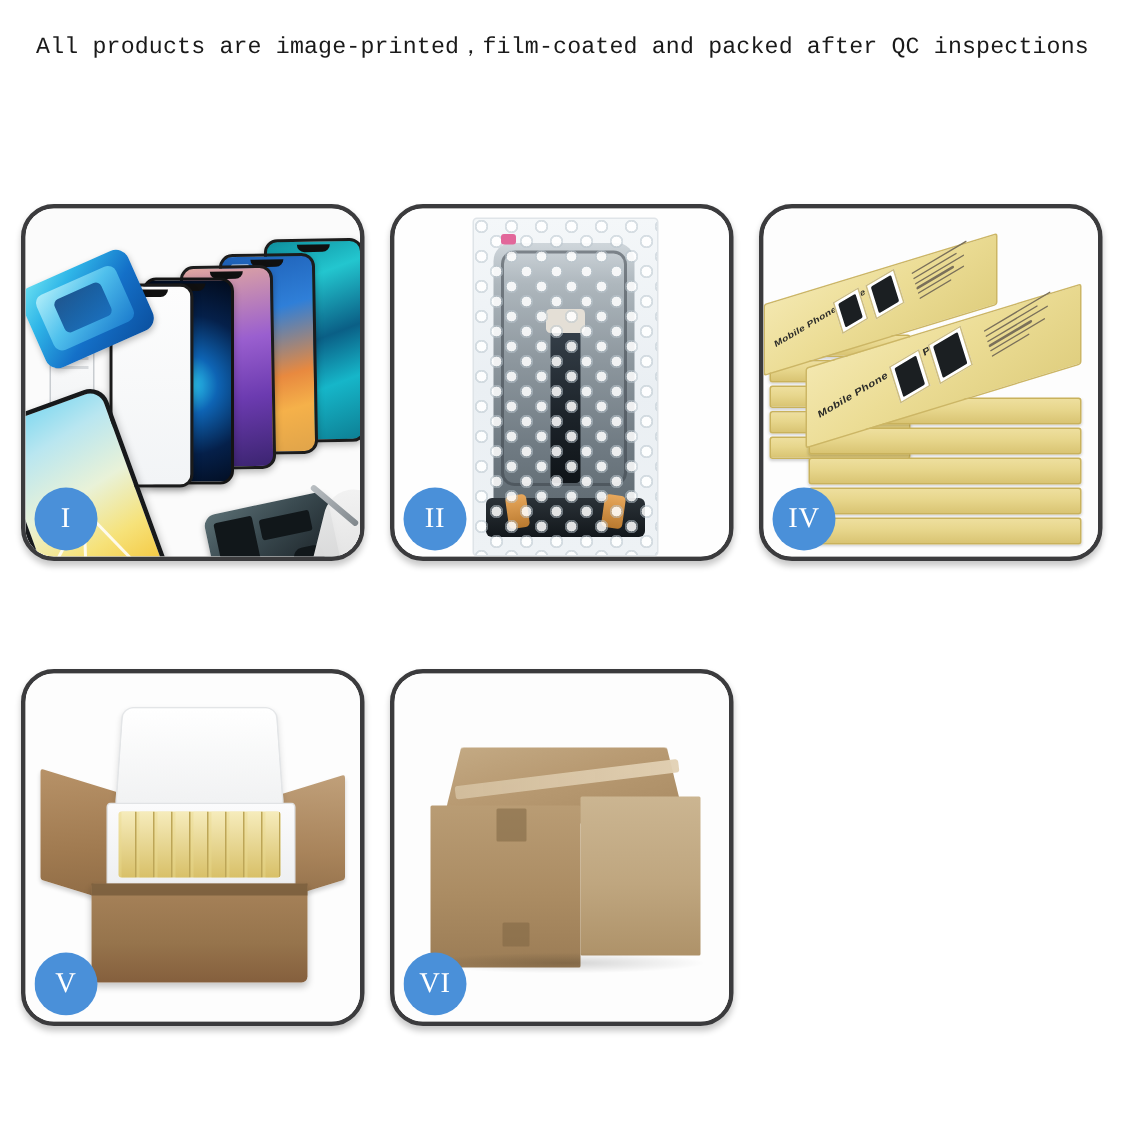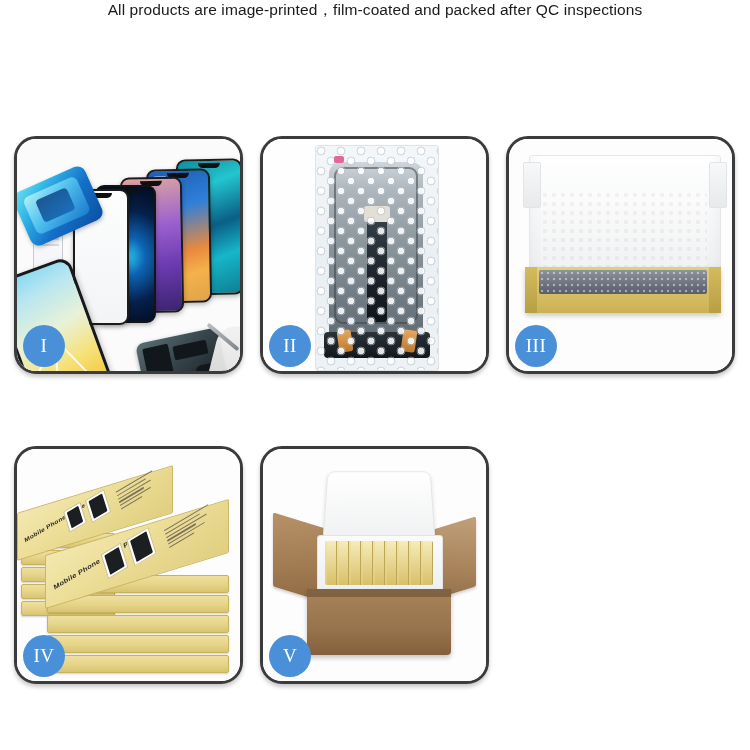--- a/index.html
+++ b/index.html
@@ -12,23 +12,23 @@
   #root { position: relative; width: 750px; height: 750px; background:#fff; }
 
   
   .header { position:absolute; left:0; top:0; width:750px; text-align:center; }
   .title {
     font-family: "Liberation Sans", sans-serif;
     font-size: 35px; font-weight: 700; letter-spacing: 1.2px;
     color:#0a0a0a; line-height: 1; margin-top: 36px; white-space: nowrap;
   }
   .subtitle {
-    font-family: Liberation Sans, sans-serif;
+    font-family: Liberation Mono, monospace;
     font-size: 15.5px; font-weight: 400; color:#1a1a1a;
-    margin-top: 0; letter-spacing: 0.1px; white-space: nowrap;
+    margin-top: 20px; letter-spacing: 0.1px; white-space: nowrap;
   }
 
   
   .grid {
     position:absolute; left:14px; top:136px;
     width:722px; height:548px;
     display:grid;
     grid-template-columns: repeat(3, 229px);
     grid-template-rows: repeat(2, 238px);
     column-gap: 17px; row-gap: 72px;
@@ -343,35 +343,20 @@
           <div class="bag-bottom"></div>
           <div class="bag-gold-l"></div>
           <div class="bag-gold-r"></div>
           <div class="bag-pink"></div>
           <div class="bubbles"></div>
         </div>
       </div>
       <div class="badge">II</div>
     </div>
 
-    <div class="panel">
-      <div class="stage p3">
-        <div class="box3-lid">
-          <div class="flapL"></div>
-            <div class="flapR"></div>
-        </div>
-        <div class="box3-foam"></div>
-        <div class="box3-tray">
-          <div class="inner"></div>
-          <div class="lip-l"></div>
-            <div class="lip-r"></div>
-        </div>
-      </div>
-      <div class="badge">III</div>
-    </div>
 
     <div class="panel">
       <div class="stage p4">
         <div class="stack">
 
           <div class="bx" style="left:4px;top:84px;width:92px;height:13px;border-radius:2px;"></div>
           <div class="bx" style="left:4px;top:101px;width:92px;height:13px;border-radius:2px;"></div>
           <div class="bx" style="left:4px;top:118px;width:92px;height:13px;border-radius:2px;"></div>
           <div class="bx" style="left:4px;top:135px;width:92px;height:13px;border-radius:2px;"></div>
           <div class="bx" style="left:4px;top:152px;width:92px;height:13px;border-radius:2px;"></div>
@@ -445,15 +430,29 @@
           <div class="slab" style="left:98px"></div>
         </div>
         <div class="v-carton">
           <div class="face"></div>
             <div class="lip"></div>
         </div>
       </div>
       <div class="badge">V</div>
     </div>
 
+    <div class="panel">
+      <div class="stage p6">
+        <div class="c6">
+          <div class="topface"></div>
+          <div class="topseam"></div>
+          <div class="frontface"></div>
+          <div class="sideface"></div>
+          <div class="tab-a"></div>
+          <div class="tab-b"></div>
+          <div class="shadow"></div>
+        </div>
+      </div>
+      <div class="badge">VI</div>
+    </div>
 
   </div>
 </div>
 
 </body></html>

